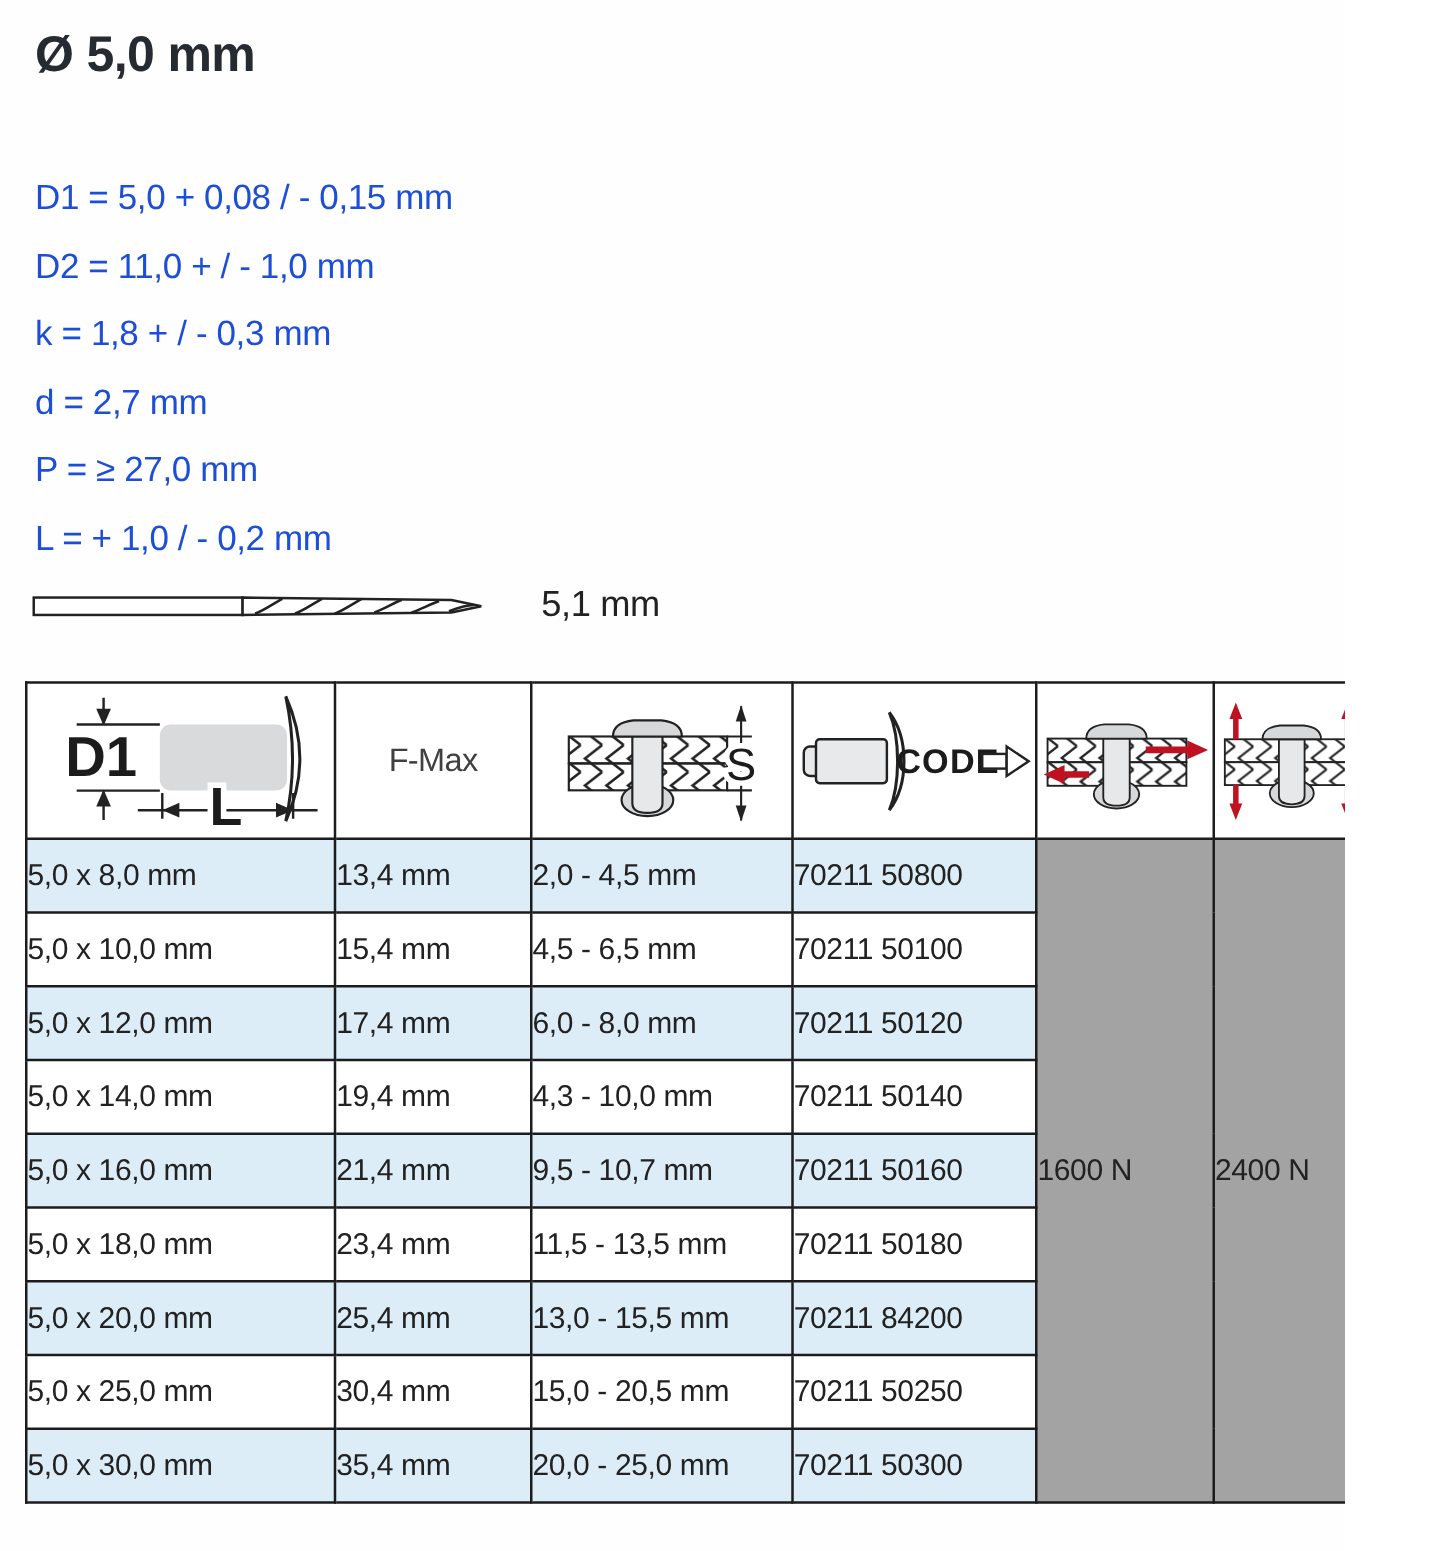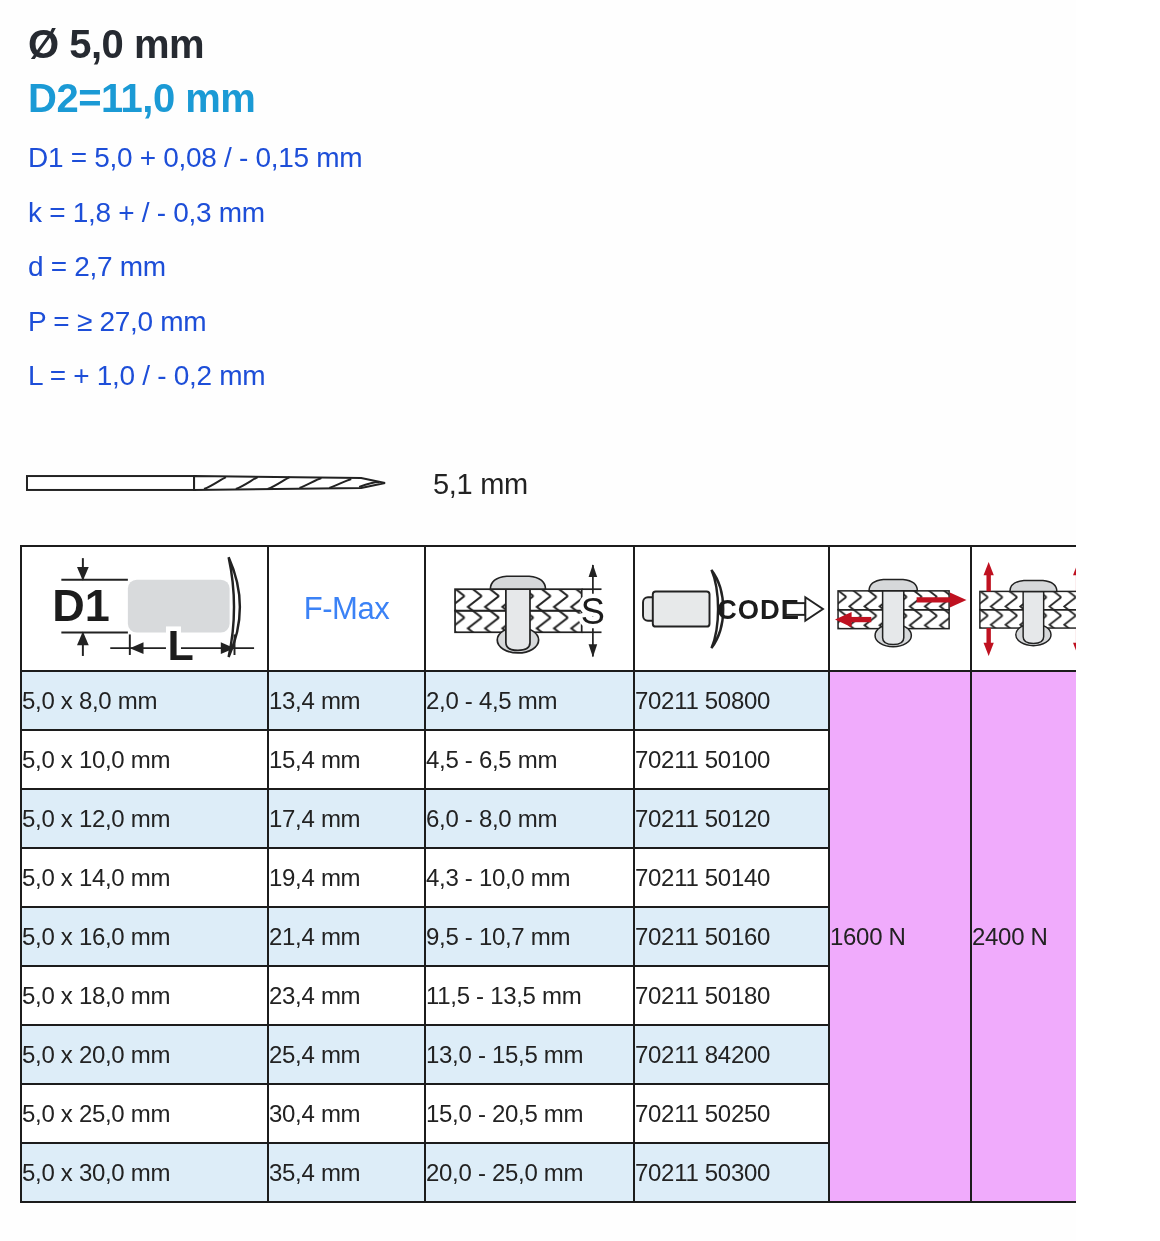--- a/index.html
+++ b/index.html
@@ -25,56 +25,56 @@
   .spec-list {
     position:absolute; left:28px; top:144px;
     list-style:none;
   }
   .spec-list li {
     font-size:28px; line-height:28px; color:#1d4ed8;
     margin-bottom:26.5px; letter-spacing:-0.3px;
   }
   .drill-row {
     position:absolute; left:25px; top:468px;
-    display:flex; 
+    display:flex; align-items:center;
   }
   .drill-row .drill-size {
     font-size:29px; color:#222; margin-left:40px; letter-spacing:-0.3px;
   }
   table.rivet-table {
     position:absolute; left:20px; top:545px;
     width:1087px;
     border-collapse:collapse;
     table-layout:fixed;
     background:#fff;
   }
   table.rivet-table th, table.rivet-table td {
     border:2px solid #1c1c1c;
     vertical-align:middle;
     padding:0;
   }
   table.rivet-table thead th { height:125px; background:#fff; }
   table.rivet-table tbody td { height:59px; font-size:24px; color:#222; letter-spacing:-0.3px; }
   table.rivet-table tbody tr:nth-child(odd) td.data-cell { background:#ddedf8; }
   table.rivet-table tbody tr:nth-child(even) td.data-cell { background:#ffffff; }
-  td.strength-cell { background:#f0abfc; font-size:29px; }
-  .fmax-head { font-size:31px; font-weight:500; color:#3b82f6; letter-spacing:-0.5px; }
+  td.strength-cell { background:#a3a3a3; font-size:29px; }
+  .fmax-head { font-size:26px; font-weight:500; color:#404040; letter-spacing:-0.5px; }
   svg { display:block; margin:0 auto; }
   svg text { font-family:"Liberation Sans", sans-serif; }
 </style>
 </head>
 <body>
 
 <div class="page">
 
   <h1 class="title">Ø 5,0 mm</h1>
-  <h2 class="subtitle">D2=11,0 mm</h2>
 
   <ul class="spec-list">
     <li>D1 = 5,0 + 0,08 / - 0,15 mm</li>
+    <li>D2 = 11,0 + / - 1,0 mm</li>
     <li>k = 1,8 + / - 0,3 mm</li>
     <li>d = 2,7 mm</li>
     <li>P = ≥ 27,0 mm</li>
     <li>L = + 1,0 / - 0,2 mm</li>
   </ul>
 
   <div class="drill-row">
     <svg width="368" height="30" viewBox="0 0 370 28">
       <rect x="2" y="7" width="168" height="14" fill="#ffffff" stroke="#222" stroke-width="2"></rect>
       <path d="M170,7 L338,9 L362,14 L338,19 L170,21 Z" fill="#ffffff" stroke="#222" stroke-width="2"></path>

